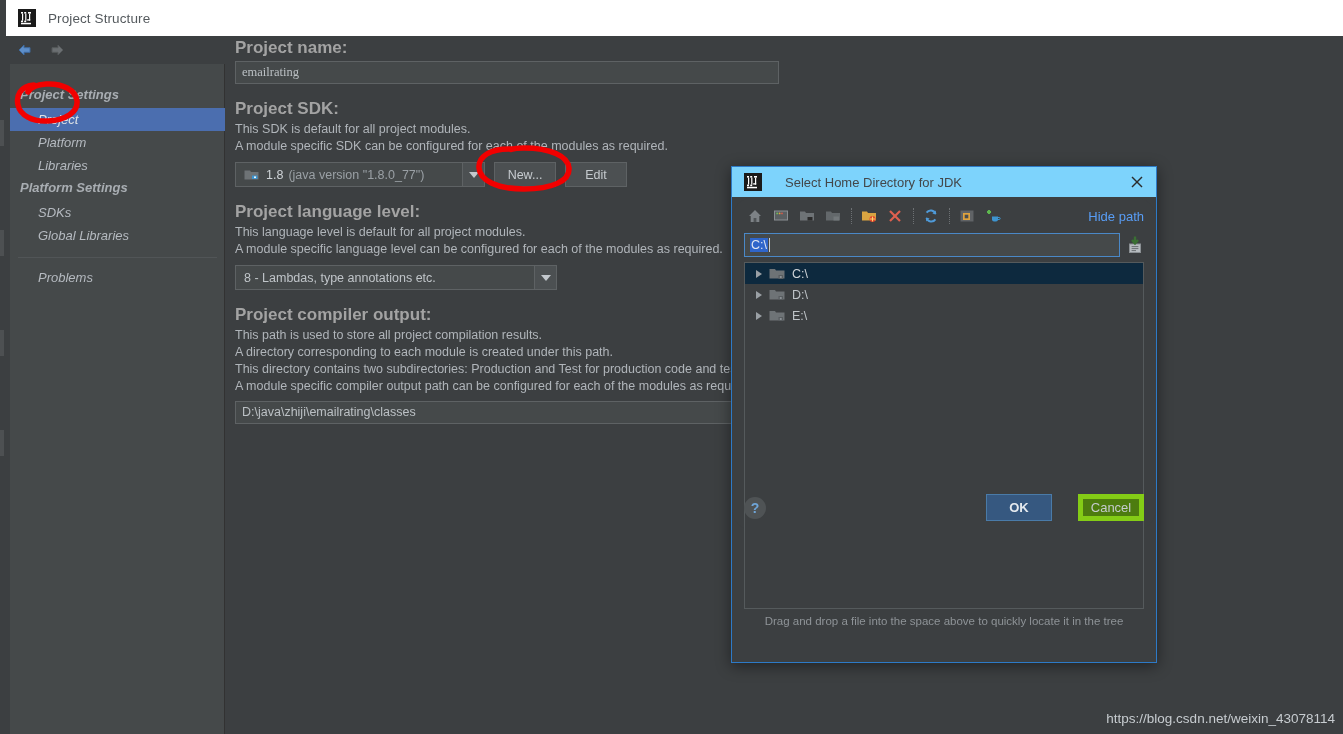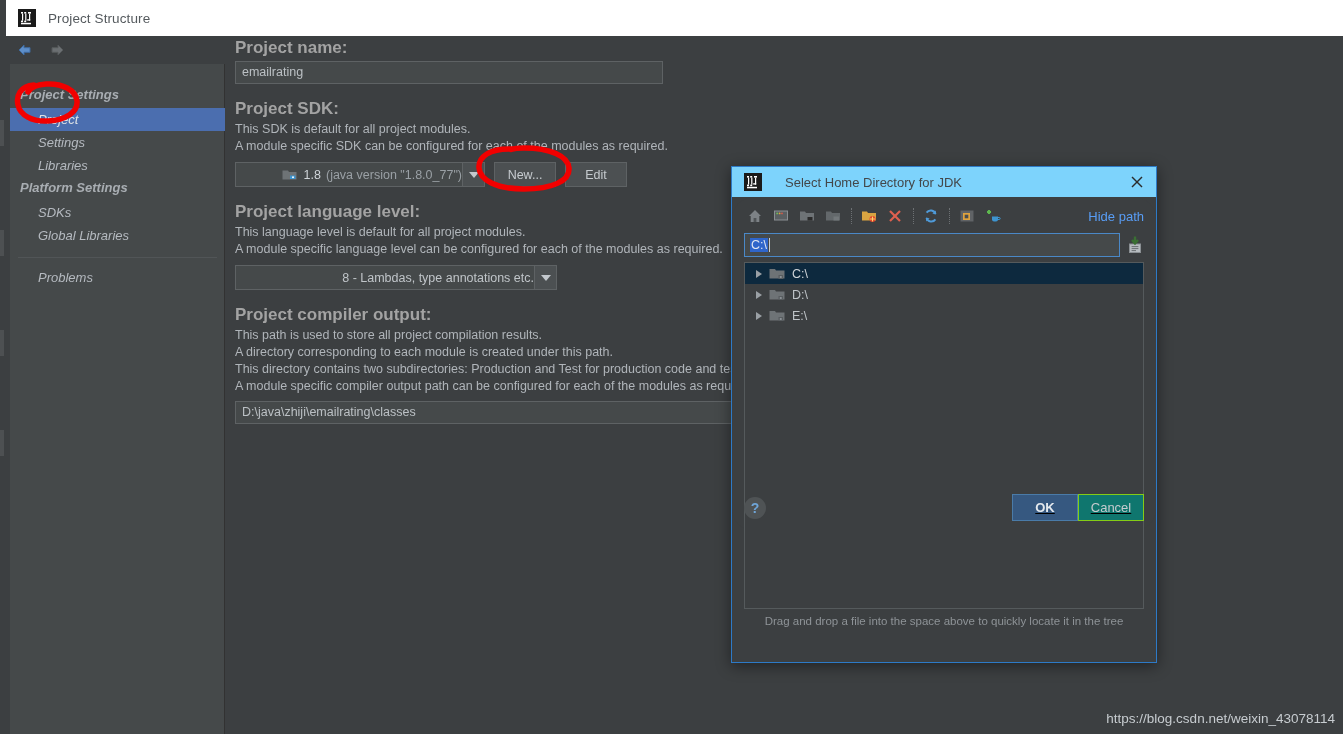--- a/index.html
+++ b/index.html
@@ -136,35 +136,34 @@
     background: #45494a;
     border: 1px solid #5e6264;
     color: #bbc0c4;
     font-size: 12.5px;
     line-height: 21px;
     padding: 0 6px;
     margin-top: 5px;
     white-space: nowrap;
     overflow: hidden;
   }
-  .tf-name { width: 428px; }
+  .tf-name { width: 544px; font-family: Liberation Serif, serif; }
   .tf-output { width: 670px; margin-top: 6px; }
 
   
   .row { display: flex; align-items: center; margin-top: 7px; }
   .combo {
     height: 25px;
     background: #45494a;
     border: 1px solid #5e6264;
     display: flex; align-items: center;
     color: #c0c5c9;
     font-size: 12.5px;
     padding-left: 8px;
     position: relative;
-    justify-content: flex-end;
   }
   .combo-sdk { width: 228px; }
   .combo-lang { width: 300px; }
   .combo-arrow {
     width: 23px; height: 25px;
     margin-left: -1px;
     background: #4c5052;
     border: 1px solid #5e6264;
     display: flex; align-items: center; justify-content: center;
   }
@@ -323,27 +322,27 @@
   }
   .help-btn {
     width: 22px; height: 22px;
     border-radius: 50%;
     background: #4f5355;
     color: #6fa5d8;
     font-size: 14px; font-weight: bold;
     display: flex; align-items: center; justify-content: center;
     cursor: default;
   }
-  .dlg-buttons { margin-left: auto; display: flex; gap: 0; text-decoration: underline; }
+  .dlg-buttons { margin-left: auto; display: flex; gap: 26px; }
   .dlg-btn {
     min-width: 66px; height: 27px;
     display: flex; align-items: center; justify-content: center;
     font-size: 13px;
-    border: 1px solid #84cc16;
-    background: #0f766e;
+    border: 5px solid #84cc16;
+    background: #4d7c0f;
     color: #c6cbcf;
     cursor: default;
   }
   .dlg-btn.primary {
     background: #365880;
     border: 1px solid #4a7ba8;
     color: #e4e9ee;
     font-weight: bold;
   }
 
@@ -410,21 +409,21 @@
               <path d="M10 4 L15 9 L10 14 L10 11.3 L4 11.3 L4 6.7 L10 6.7 Z" fill="#6b6f72" stroke="#55595b" stroke-width="1" stroke-linejoin="round"></path>
             </svg>
           </span>
         </div>
 
         <div class="sidebar-list">
 
           <div class="group-header">Project Settings</div>
 
           <div class="nav-item selected">Project</div>
-          <div class="nav-item">Settings</div>
+          <div class="nav-item">Platform</div>
           <div class="nav-item">Libraries</div>
 
           <div class="group-header">Platform Settings</div>
 
           <div class="nav-item">SDKs</div>
           <div class="nav-item">Global Libraries</div>
 
           <div class="sidebar-sep"></div>
 
           <div class="nav-item">Problems</div>

